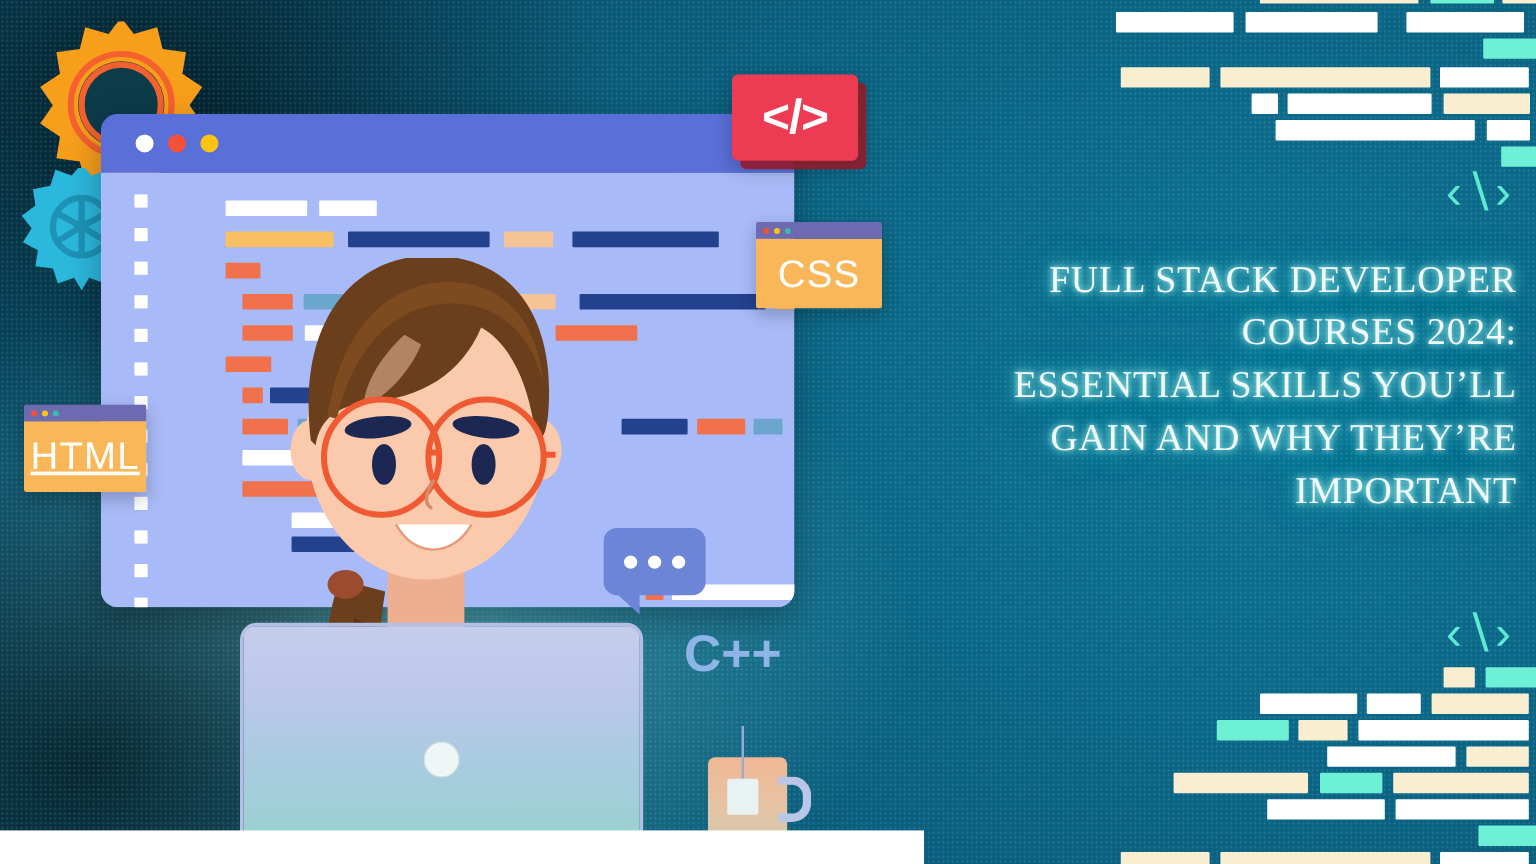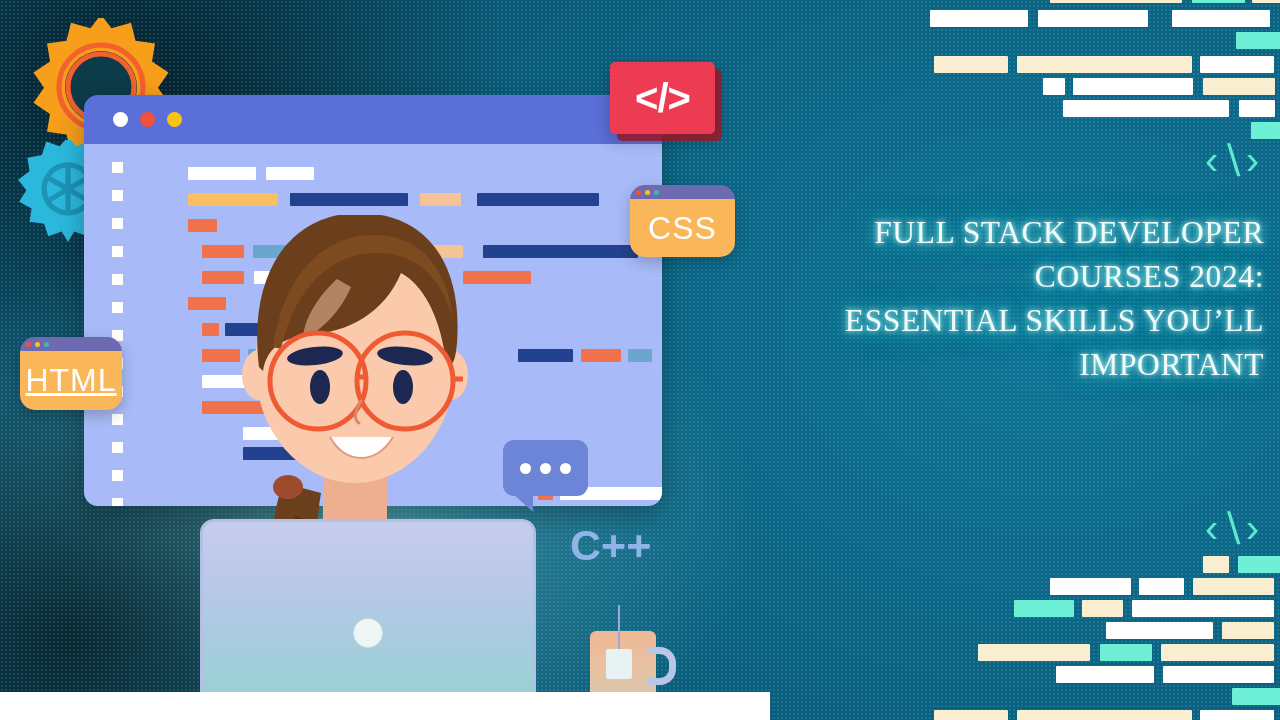--- a/index.html
+++ b/index.html
@@ -65,21 +65,21 @@
 
   .line { position:absolute; height:13px; border-radius:1px; }
   .c-white   { background:#ffffff; }
   .c-orange  { background:#f9bf63; }
   .c-peach   { background:#f5c396; }
   .c-navy    { background:#22418e; }
   .c-coral   { background:#f0714c; }
   .c-blue    { background:#6aa6cd; }
 
   
-  .badge-win { position:absolute; border-radius:15px; overflow:hidden; box-shadow:0 5px 14px rgba(0,0,0,.22); }
+  .badge-win { position:absolute; border-radius:2px; overflow:hidden; box-shadow:0 5px 14px rgba(0,0,0,.22); }
   .badge-win .wb { height:14px; background:#6d6ab2; position:relative; }
   .badge-win .wb span { position:absolute; top:4.5px; width:5px; height:5px; border-radius:50%; }
   .badge-win .wb span:nth-child(1){ left:6px;  background:#f4513a; }
   .badge-win .wb span:nth-child(2){ left:15px; background:#fbc412; }
   .badge-win .wb span:nth-child(3){ left:24px; background:#3fb8ae; }
   .badge-win .wbody {
     background:#f9b75a; color:#ffffff; display:flex; align-items:center; justify-content:center;
     font-size:32px; letter-spacing:1px; font-family:"Liberation Sans", sans-serif;
   }
   #badge-html { left:20px; top:337px; width:102px; height:73px; }
@@ -403,16 +403,17 @@
     <i></i>
     <i></i>
   </div>
 
   <div class="cpp">C++</div>
 
   <div class="title" id="poster-title">
       <div>Full Stack Developer</div>
       <div>Courses 2024:</div>
       <div>Essential Skills You’ll</div>
+      <div>Gain and Why They’re</div>
       <div>Important</div>
     </div>
 
 </div>
 
 </body></html>

